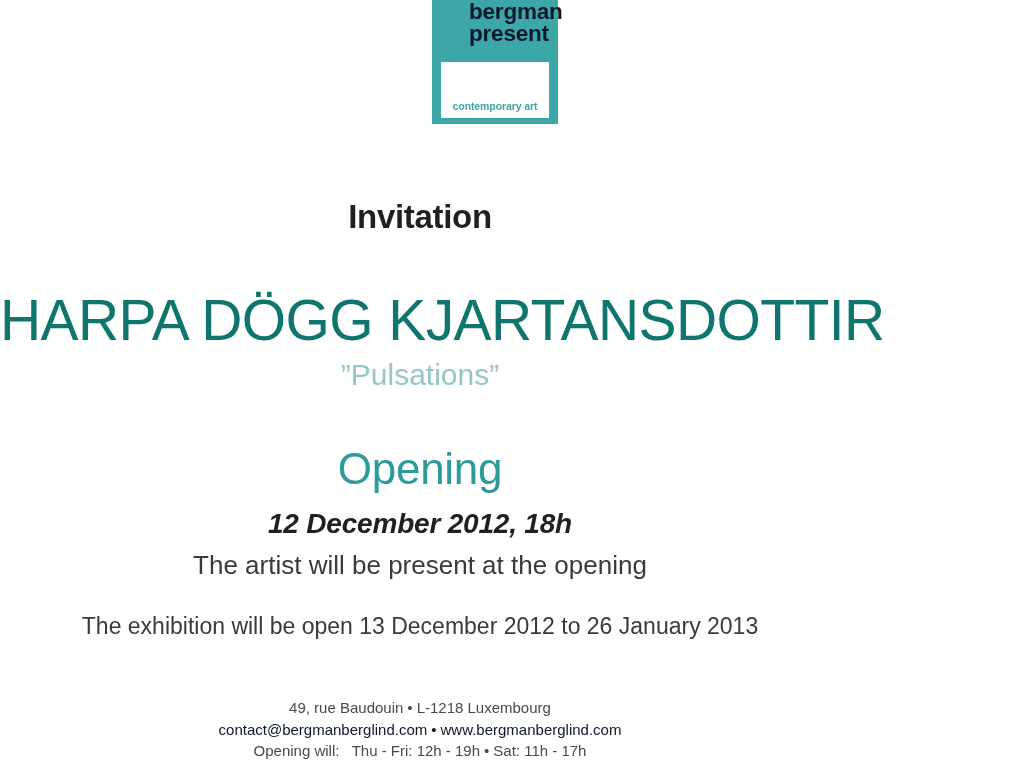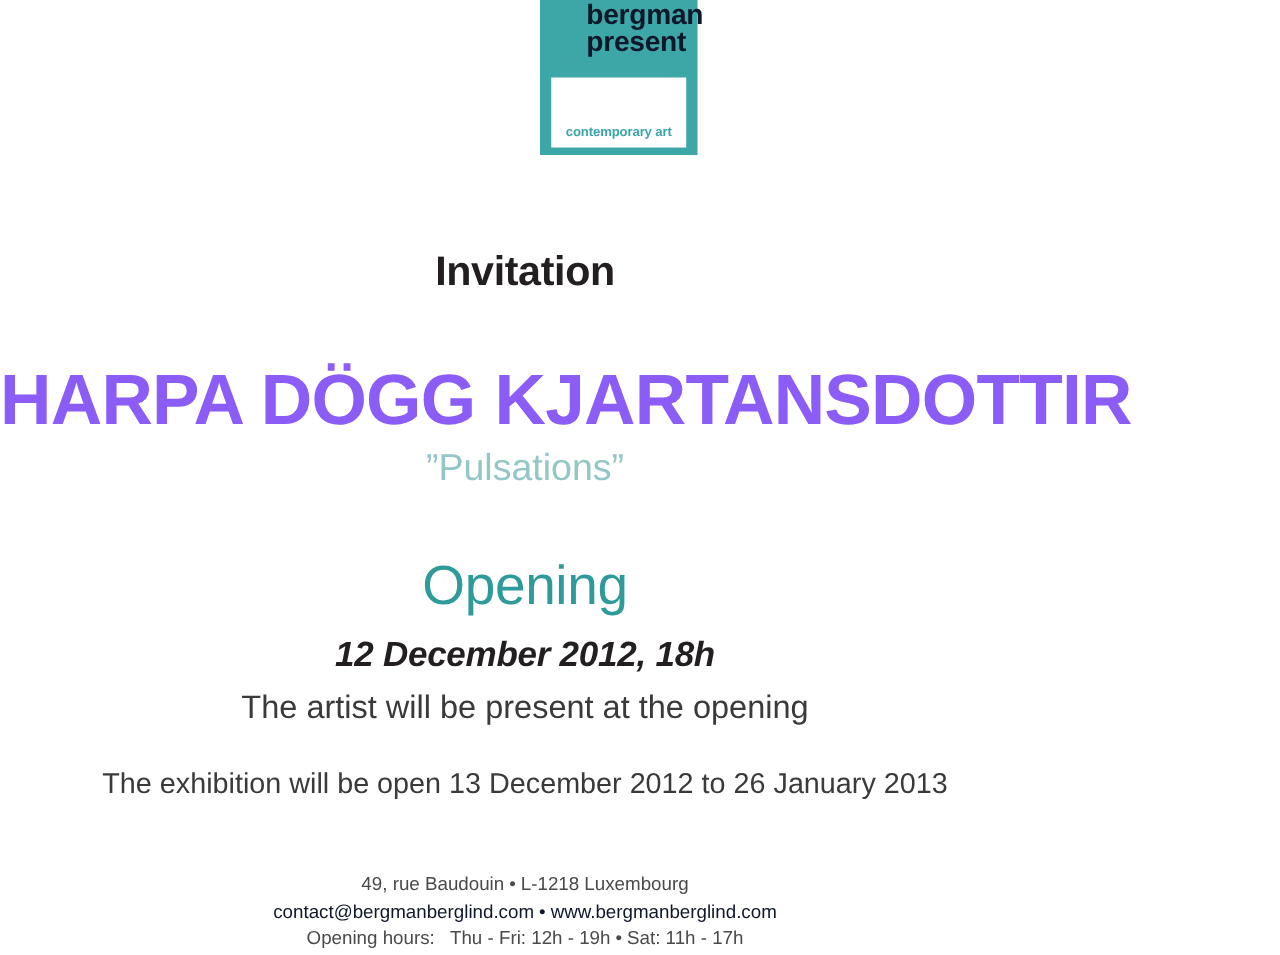--- a/index.html
+++ b/index.html
@@ -86,22 +86,22 @@
     top: 198px;
     font-size: 33px;
     font-weight: bold;
     color: #231f20;
     letter-spacing: -0.3px;
   }
 
   .artist-name {
     top: 287px;
     font-size: 57px;
-    font-weight: bold;
-    color: #8b5cf6;
+    font-weight: normal;
+    color: #0f766e;
     letter-spacing: -0.6px;
   }
 
   .artwork-title {
     top: 358px;
     font-size: 30px;
     font-weight: normal;
     color: #93c6c6;
     letter-spacing: 0px;
   }
@@ -189,16 +189,16 @@
 
   <div class="line footer-address">
     <span>49, rue Baudouin</span><span class="sep">•</span><span>L-1218 Luxembourg</span>
   </div>
 
   <div class="line footer-contact">
     <span>contact@bergmanberglind.com</span><span class="sep">•</span><span>www.bergmanberglind.com</span>
   </div>
 
   <div class="line footer-hours">
-    <span>Opening hours:</span><span class="sep"> </span><span>Thu - Fri: 12h - 19h</span><span class="sep">•</span><span>Sat: 11h - 17h</span>
+    <span>Opening will:</span><span class="sep"> </span><span>Thu - Fri: 12h - 19h</span><span class="sep">•</span><span>Sat: 11h - 17h</span>
   </div>
 
 </div>
 
 </body></html>

